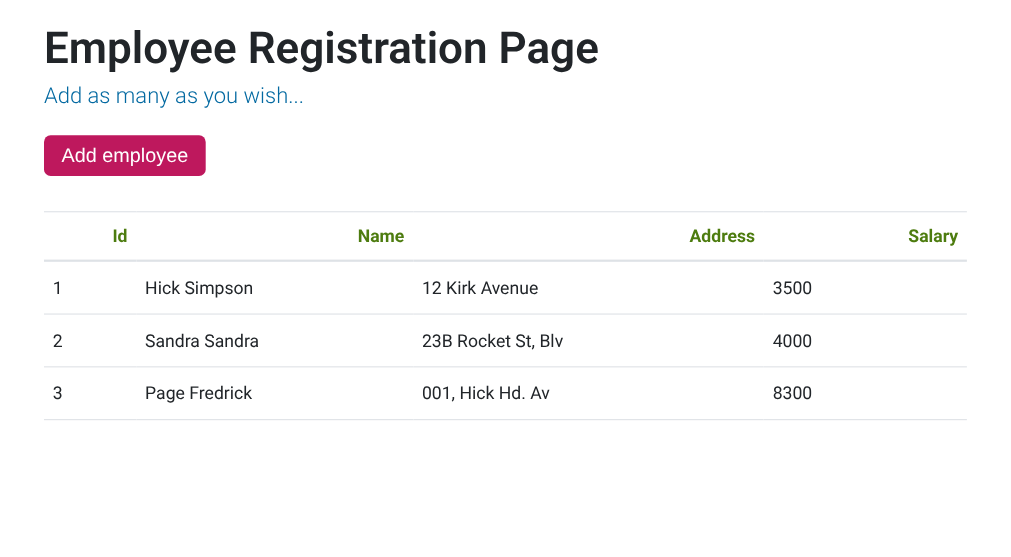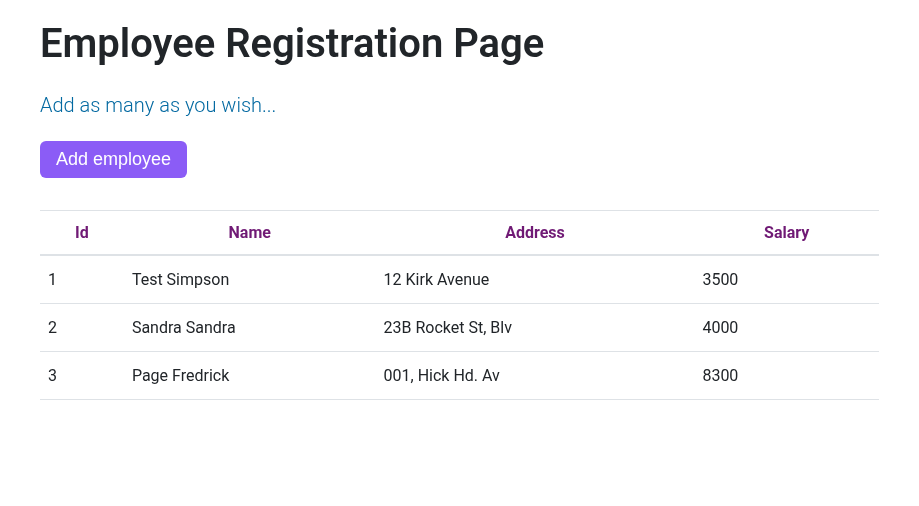--- a/index.html
+++ b/index.html
@@ -9,55 +9,55 @@
     }
     body {
       font-family: -apple-system, BlinkMacSystemFont, "Segoe UI", Roboto, "Helvetica Neue", Arial, sans-serif;
       background: #fff;
       color: #212529;
       padding: 20px 40px;
     }
     h1 {
       font-size: 40px;
       font-weight: 600;
-      margin-bottom: 26px;
+      margin-bottom: 8px;
       color: #212529;
     }
     .subtitle {
       font-size: 20px;
       color: #0369a1;
       font-weight: 300;
       margin-bottom: 24px;
     }
     .btn-primary {
       display: inline-block;
-      background: #8b5cf6;
+      background: #be185d;
       color: #fff;
       border: none;
       padding: 8px 16px;
       font-size: 18px;
       border-radius: 6px;
       cursor: pointer;
       margin-bottom: 24px;
     }
     table {
       width: 100%;
       border-collapse: collapse;
       margin-top: 8px;
     }
     thead tr {
       border-top: 1px solid #dee2e6;
       border-bottom: 2px solid #dee2e6;
     }
     th {
-      text-align: center;
+      text-align: right;
       padding: 12px 8px;
       font-weight: 700;
       font-size: 16px;
-      color: #701a75;
+      color: #4d7c0f;
     }
     tbody tr {
       border-bottom: 1px solid #dee2e6;
     }
     td {
       padding: 14px 8px;
       font-size: 16px;
       color: #212529;
     }
     .col-id { width: 10%; }
@@ -80,21 +80,21 @@
     <tr>
       <th class="col-id">Id</th>
       <th class="col-name">Name</th>
       <th class="col-address">Address</th>
       <th class="col-salary">Salary</th>
     </tr>
   </thead>
   <tbody>
     <tr>
       <td>1</td>
-      <td>Test Simpson</td>
+      <td>Hick Simpson</td>
       <td>12 Kirk Avenue</td>
       <td>3500</td>
     </tr>
     <tr>
       <td>2</td>
       <td>Sandra Sandra</td>
       <td>23B Rocket St, Blv</td>
       <td>4000</td>
     </tr>
     <tr>

